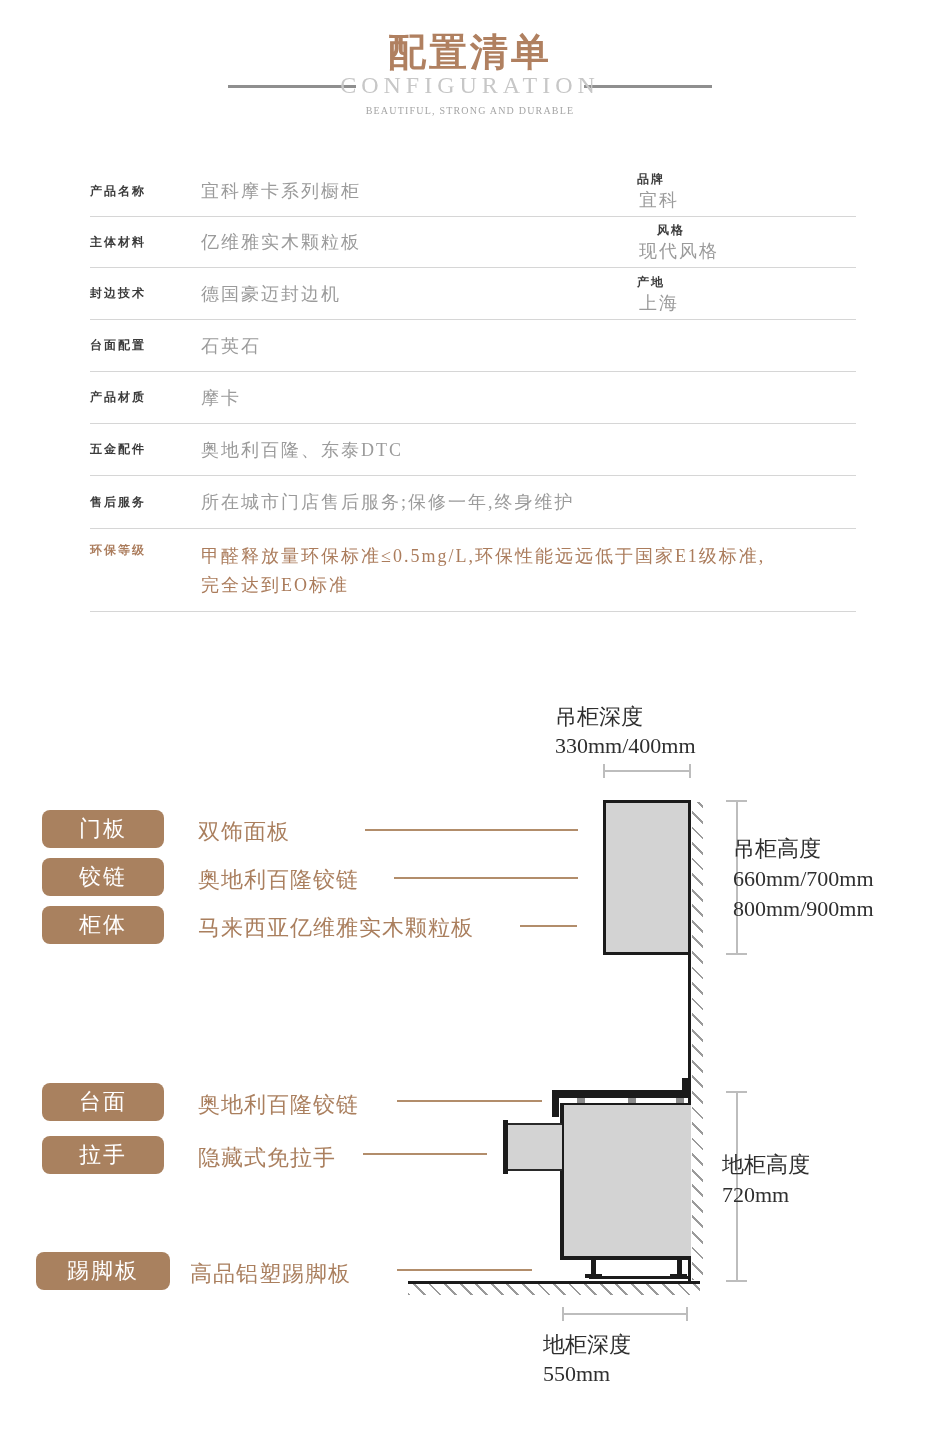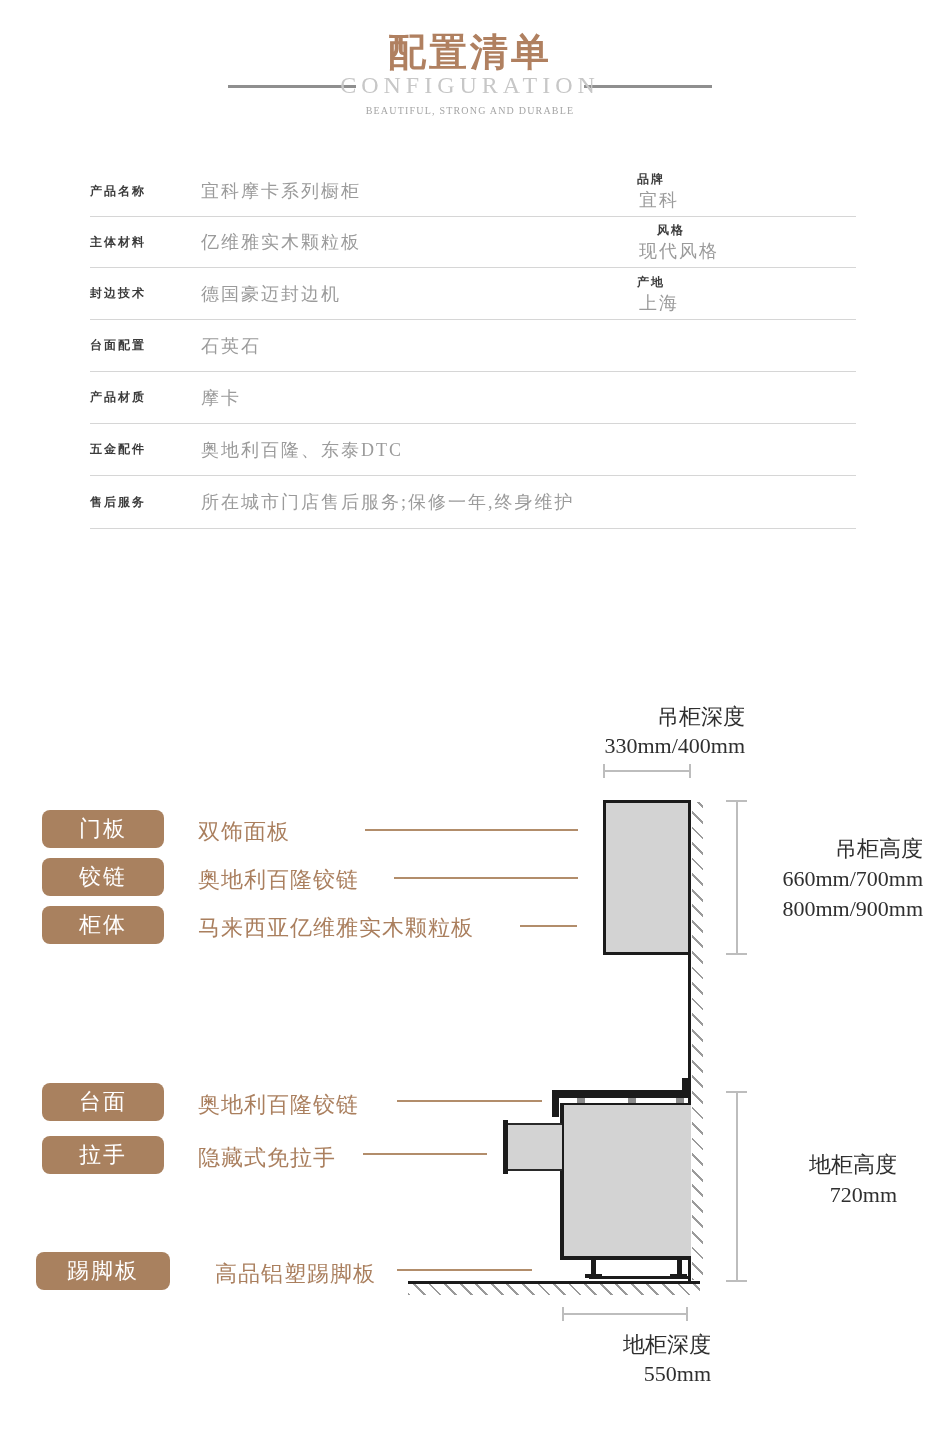--- a/index.html
+++ b/index.html
@@ -53,21 +53,21 @@
     display:flex; align-items:center; justify-content:center;
   }
   .tag-box.wide { width:134px; }
   .tag-desc { font-size:22px; color:#aa7f5e; letter-spacing:1px; white-space:nowrap; }
   .tag-line { height:2px; background:#b28d6b; }
 
   
   .fill-gray { background:#d3d3d3; }
   .stroke { background:#1b1b1b; }
   .dim { background:#bdbdbd; }
-  .dim-text { font-size:22px; color:#2f2f2f; text-align:right; line-height:30px; }
+  .dim-text { font-size:22px; color:#2f2f2f; text-align:left; line-height:30px; }
   .hatch {
     background:repeating-linear-gradient(45deg,#9a9a9a 0,#9a9a9a 2px,transparent 2px,transparent 11px);
   }
 </style>
 </head>
 <body>
 
 <div class="page">
 
   <div class="abs title">配置清单</div>
@@ -120,20 +120,27 @@
     <div class="spec-row" style="height:52px;">
       <div class="spec-label">五金配件</div>
       <div class="spec-value">奥地利百隆、东泰DTC</div>
     </div>
 
     <div class="spec-row" style="height:53px;">
       <div class="spec-label">售后服务</div>
       <div class="spec-value">所在城市门店售后服务;保修一年,终身维护</div>
     </div>
 
+    <div class="spec-row row-env" style="height:83px;">
+      <div class="spec-label">环保等级</div>
+      <div class="env-val">
+        <div>甲醛释放量环保标准≤0.5mg/L,环保性能远远低于国家E1级标准,</div>
+        <div>完全达到EO标准</div>
+      </div>
+    </div>
   </div>
 
   <div class="abs tag-box" style="left:42px; top:810px;">门板</div>
   <div class="abs tag-desc" style="left:198px; top:817px;">双饰面板</div>
   <div class="abs tag-line" style="left:365px; top:829px; width:213px;"></div>
 
   <div class="abs tag-box" style="left:42px; top:858px;">铰链</div>
   <div class="abs tag-desc" style="left:198px; top:865px;">奥地利百隆铰链</div>
   <div class="abs tag-line" style="left:394px; top:877px; width:184px;"></div>
 
@@ -143,21 +150,21 @@
 
   <div class="abs tag-box" style="left:42px; top:1083px;">台面</div>
   <div class="abs tag-desc" style="left:198px; top:1090px;">奥地利百隆铰链</div>
   <div class="abs tag-line" style="left:397px; top:1100px; width:145px;"></div>
 
   <div class="abs tag-box" style="left:42px; top:1136px;">拉手</div>
   <div class="abs tag-desc" style="left:198px; top:1143px;">隐藏式免拉手</div>
   <div class="abs tag-line" style="left:363px; top:1153px; width:124px;"></div>
 
   <div class="abs tag-box wide" style="left:36px; top:1252px;">踢脚板</div>
-  <div class="abs tag-desc" style="left:215px; top:1259px;">高品铝塑踢脚板</div>
+  <div class="abs tag-desc" style="left:190px; top:1259px;">高品铝塑踢脚板</div>
   <div class="abs tag-line" style="left:397px; top:1269px; width:135px;"></div>
 
   <div class="abs stroke" style="left:688px; top:800px; width:3px; height:483px;"></div>
   <div class="abs hatch" style="left:692px; top:802px; width:11px; height:478px;"></div>
 
   <div class="abs fill-gray" style="left:603px; top:800px; width:88px; height:155px; border:3px solid #1b1b1b; box-sizing:border-box;"></div>
 
   <div class="abs stroke" style="left:552px; top:1090px; width:139px; height:8px;"></div>
   <div class="abs stroke" style="left:552px; top:1090px; width:7px; height:27px;"></div>
   <div class="abs stroke" style="left:682px; top:1078px; width:9px; height:13px;"></div>

